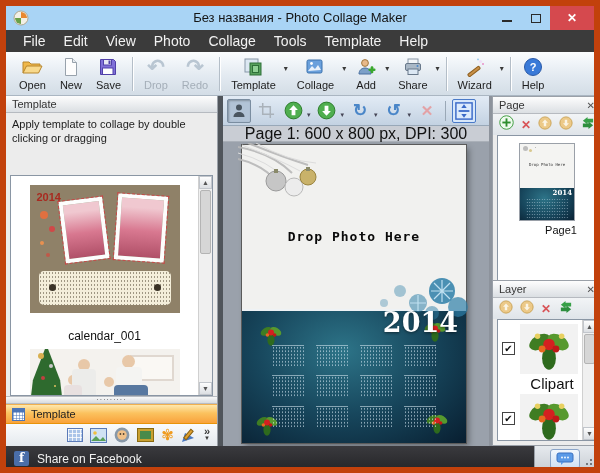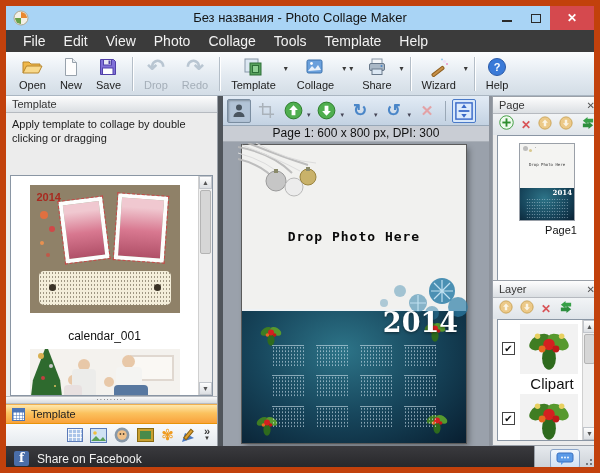--- a/index.html
+++ b/index.html
@@ -100,21 +100,21 @@
   
   .canvas-toolbar { position:absolute; top:0; left:0; right:0; height:30px; background:linear-gradient(#e2ebf5,#c3d2e2);
     border-bottom:1px solid #98a8b8; display:flex; align-items:center; gap:3px; padding:0 4px; }
   .cv-btn { height:24px; min-width:24px; display:flex; align-items:center; justify-content:center; border-radius:2px; }
   .cv-btn.pressed { background:#b2c3d6; border:1px solid #7a8da0; box-shadow:inset 1px 1px 2px rgba(0,0,0,.25); }
   .cv-btn.framed { border:1px solid #4a7ac8; background:#d8e8fa; }
   .cv-glyph-rot { font-size:17px; font-weight:bold; color:#4a86c8; }
   .cv-dd { font-size:7px; color:#445; margin:8px 1px 0 -1px; }
   .cv-sep { width:1px; height:20px; background:#9aa8b6; margin:0 3px; }
   .page-info { position:absolute; top:30px; left:0; right:0; height:16px; background:#c9cdd4; border-bottom:1px solid #aab0b8;
-    text-align:center; font-size:12px; color:#111; line-height:15px; }
+    text-align:center; font-size:16px; color:#111; line-height:15px; }
   .canvas-view { position:absolute; top:46px; left:0; right:0; bottom:0; overflow:hidden; }
   .page { position:absolute; left:19px; top:3px; width:224px; height:298px; background:#f1f1ef;
     box-shadow:0 0 0 1px #5a5a5a, 3px 3px 6px rgba(0,0,0,.35); }
   .page-white { position:relative; height:164px; overflow:visible; }
   .branches { position:absolute; left:-4px; top:-2px; }
   .drop-text { position:absolute; top:84px; left:0; right:0; text-align:center;
     font-family:"DejaVu Sans Mono", monospace; font-weight:bold; font-size:13px; letter-spacing:1px; color:#0a0a0a; }
   .snow-cluster { position:absolute; right:-2px; bottom:-26px; z-index:2; }
   .page-dark { position:relative; height:134px; border-top:2px solid #eef2f5; overflow:hidden;
     background:radial-gradient(ellipse at 45% 30%, #2d7488 0%, #17465c 50%, #081e30 100%); }
@@ -248,20 +248,31 @@
       <span class="ic">
         <svg width="20" height="20" viewBox="0 0 20 20">
             <rect x="2" y="3" width="15" height="13" rx="1.5" fill="#6aa0dc" stroke="#3a70ac"></rect>
             <path d="M3 14l4-5 3 3 3-4 3 5z" fill="#ffffff" opacity=".85"></path>
             <circle cx="6.5" cy="6.5" r="1.4" fill="#fff"></circle>
           </svg>
       </span>
       <span class="lbl">Collage</span>
     </div>
     <span class="dd-arrow">▾</span>
+    <div class="tb-btn">
+      <span class="ic">
+        <svg width="20" height="20" viewBox="0 0 20 20">
+            <circle cx="9" cy="6" r="3.4" fill="#e8b98a" stroke="#a07840"></circle>
+            <path d="M3 17c0-4 3-6 6-6s6 2 6 6z" fill="#7ca0c8" stroke="#4a70a0"></path>
+            <rect x="12.5" y="11.5" width="7" height="2.6" rx="1" fill="#3aa82e"></rect>
+            <rect x="14.7" y="9.3" width="2.6" height="7" rx="1" fill="#3aa82e"></rect>
+          </svg>
+      </span>
+      <span class="lbl">Add</span>
+    </div>
     <span class="dd-arrow">▾</span>
     <div class="tb-btn">
       <span class="ic">
         <svg width="20" height="20" viewBox="0 0 20 20">
             <rect x="5" y="2" width="10" height="5" fill="#f4f6f8" stroke="#8898a8"></rect>
             <rect x="2.5" y="6.5" width="15" height="7" rx="1.5" fill="#aab8c6" stroke="#68788a"></rect>
             <circle cx="14.5" cy="9" r="1" fill="#4a86c8"></circle>
             <rect x="5" y="12" width="10" height="5.5" fill="#dce8f4" stroke="#68788a"></rect>
           </svg>
       </span>

